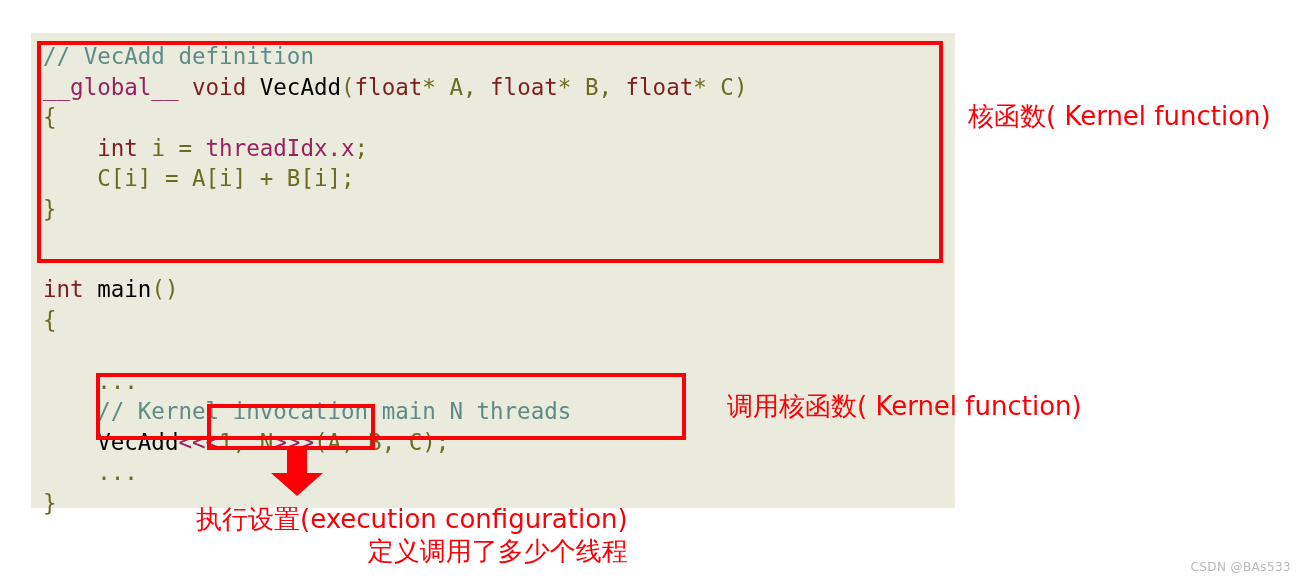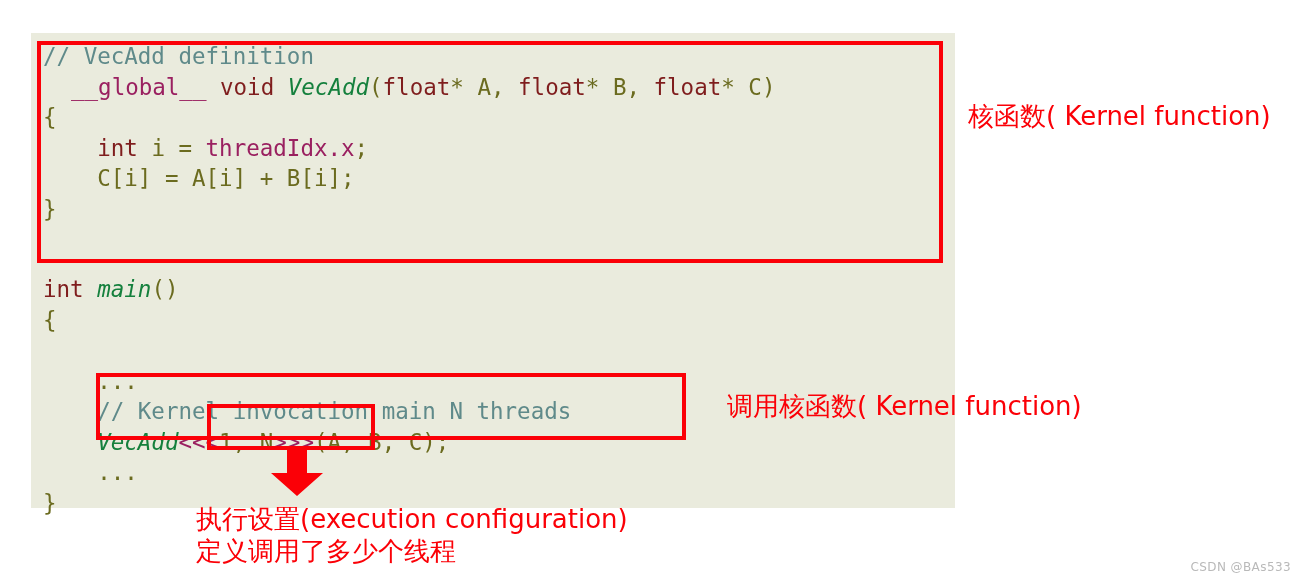--- a/index.html
+++ b/index.html
@@ -42,22 +42,22 @@
   }
   #code-text-2 {
     position: absolute;
     left: 12px;
     top: 241px;
   }
 
   
   .c-comment  { color: #5f8a8a; }
   .c-keyword  { color: #7f1d1d; }
-  .c-qualifier{ color: #9a2060; margin-left: 28px; }
-  .c-func     { color: #15803d; font-style: italic; }
+  .c-qualifier{ color: #9a2060; }
+  .c-func     { color: #000000; }
   .c-ident    { color: #6b6b1f; }
   .c-punct    { color: #6b6b1f; }
   .c-angle    { color: #9a2060; }
   .c-member   { color: #9a2060; margin-top: 10px; }
   .c-num      { color: #6b6b1f; }
 
   
   .red-box {
     position: absolute;
     border: 4px solid #fb0007;
@@ -90,21 +90,21 @@
   .annot {
     position: absolute;
     color: #fb0007;
     font-family: "DejaVu Sans", "Liberation Sans", sans-serif;
     font-size: 26px;
     white-space: nowrap;
     line-height: 32px;
   }
   #annot-kernel-function { left: 968px; top: 100px; text-align: right; }
   #annot-call-kernel     { left: 727px; top: 390px; }
-  #annot-exec-config     { left: 196px; top: 503px; }
+  #annot-exec-config     { left: 196px; top: 503px; text-align: right; }
   #annot-exec-config .l2 { display: block; }
 
   
   #watermark {
     position: absolute;
     right: 14px;
     bottom: 6px;
     color: #b9b9b9;
     font-family: "DejaVu Sans", "Liberation Sans", sans-serif;
     font-size: 12px;

